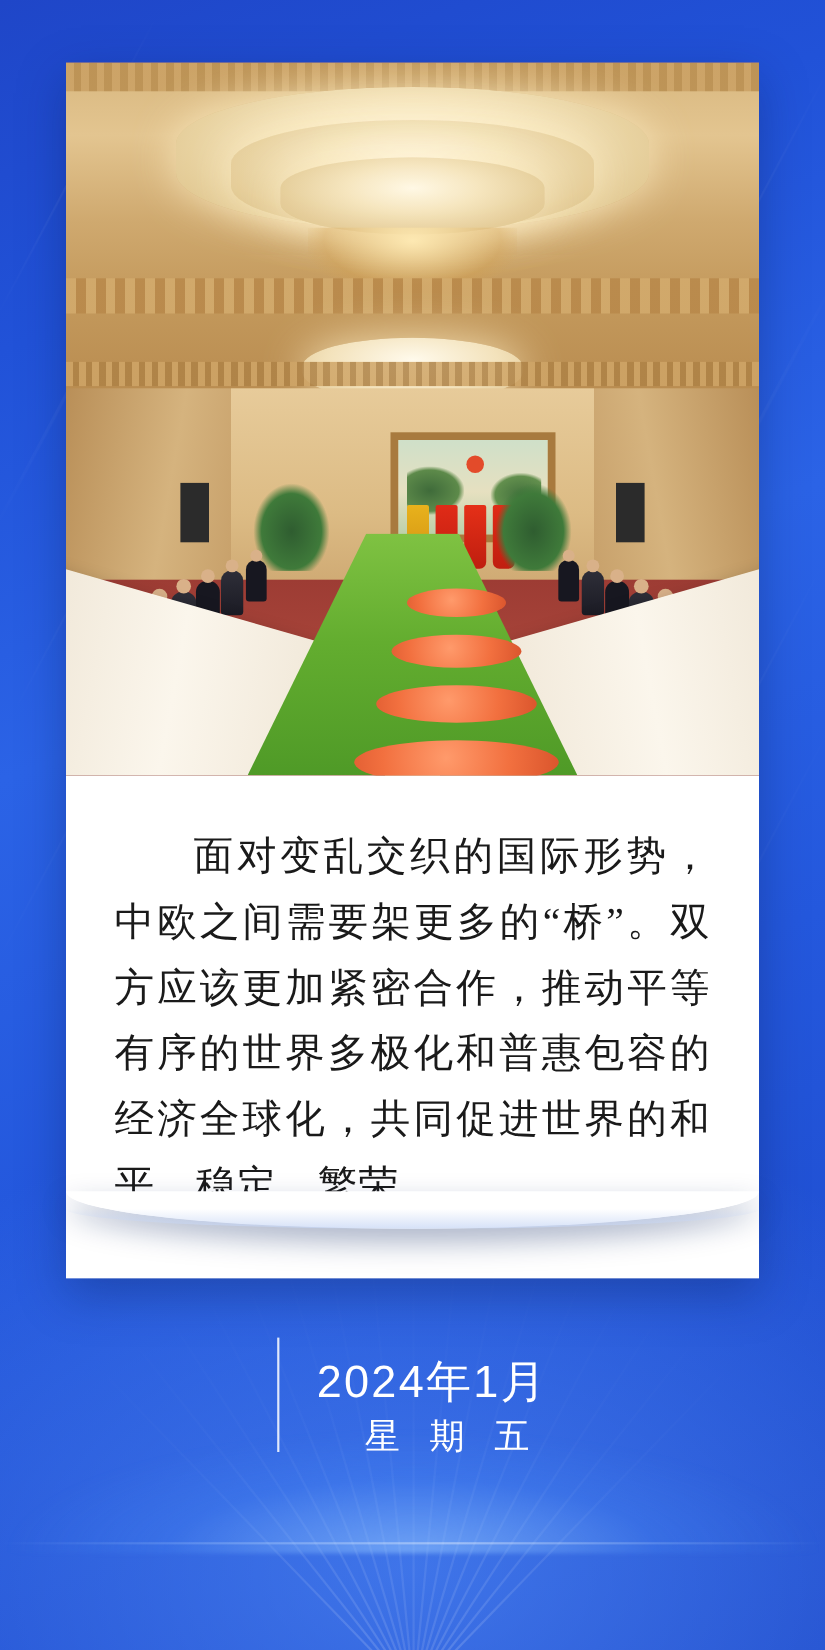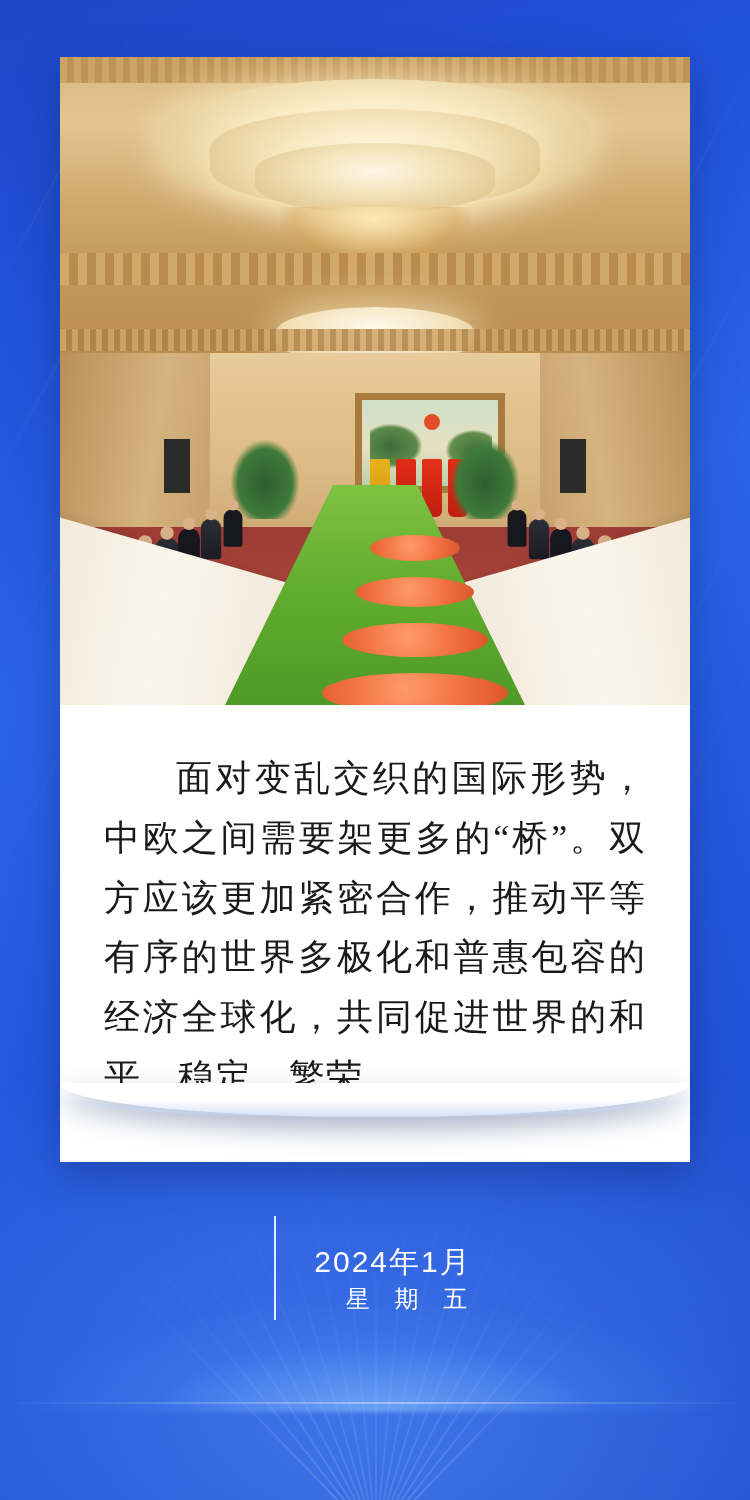--- a/index.html
+++ b/index.html
@@ -187,23 +187,23 @@
   .brand-name{
     font-size:50px;font-weight:bold;color:#ffffff;letter-spacing:4px;
     font-family:"DejaVu Sans","Liberation Sans",sans-serif;
     text-shadow:0 2px 8px rgba(0,20,80,.45);
   }
   .brand-sub{
     font-size:15px;color:#eaf1ff;letter-spacing:5px;
   }
   .divider{width:2px;height:104px;background:rgba(255,255,255,.85);}
   .datebox{display:flex;flex-direction:column;align-items:center;color:#fff;}
-  .date-ym{font-size:30px;letter-spacing:2px;margin-top:20px;}
+  .date-ym{font-size:41px;letter-spacing:2px;margin-top:20px;}
   .date-d{font-size:78px;font-weight:bold;line-height:1.0;letter-spacing:6px;margin:2px 0 2px;}
-  .date-w{font-size:24px;letter-spacing:9px;margin-left:36px;}
+  .date-w{font-size:32px;letter-spacing:9px;margin-left:36px;}
 </style>
 </head>
 <body>
 
 <div class="poster">
 
   <div class="streaks">
     <span class="s1"></span>
       <span class="s2"></span>
       <span class="s3"></span>

